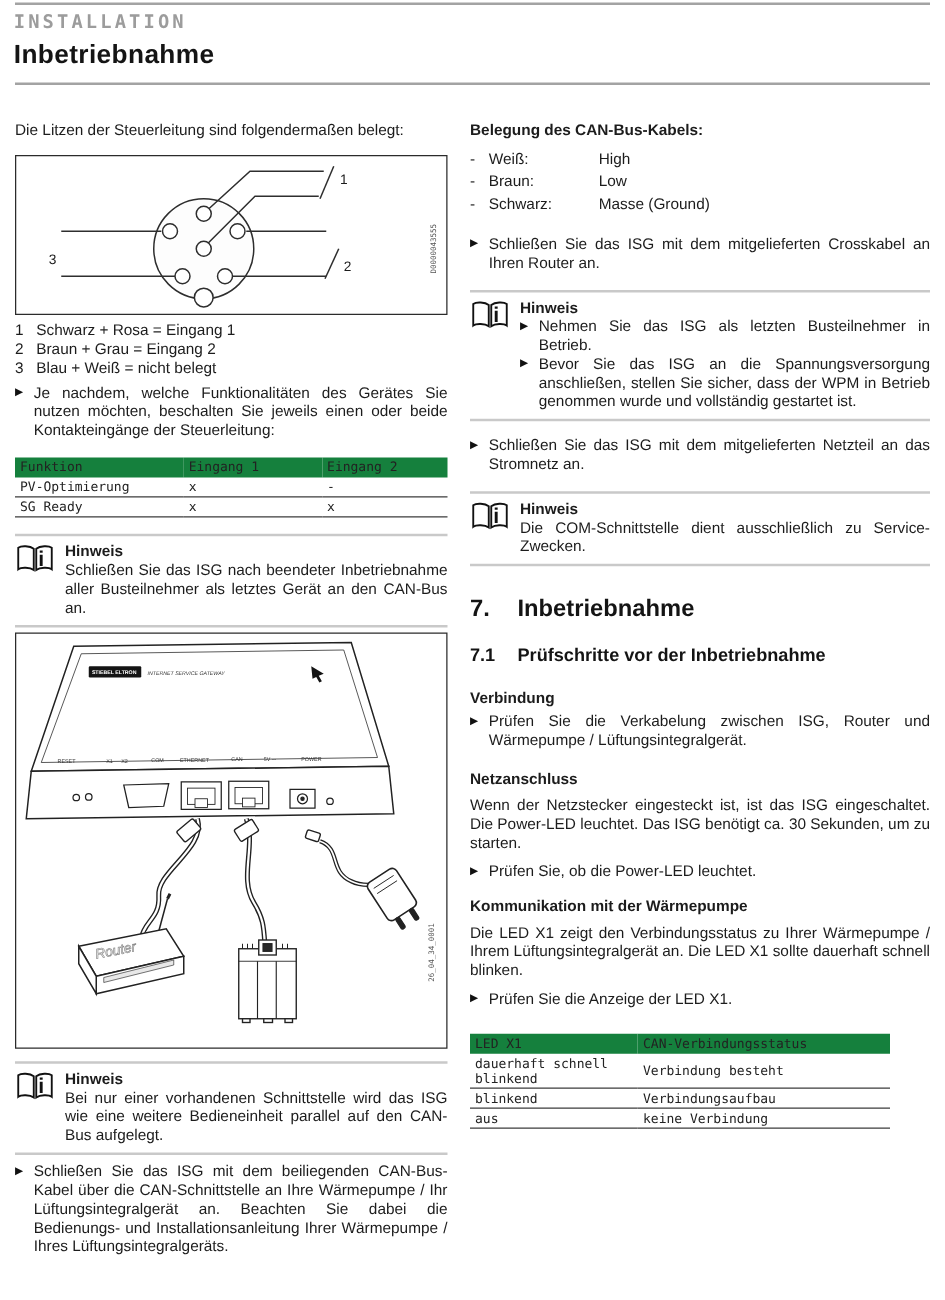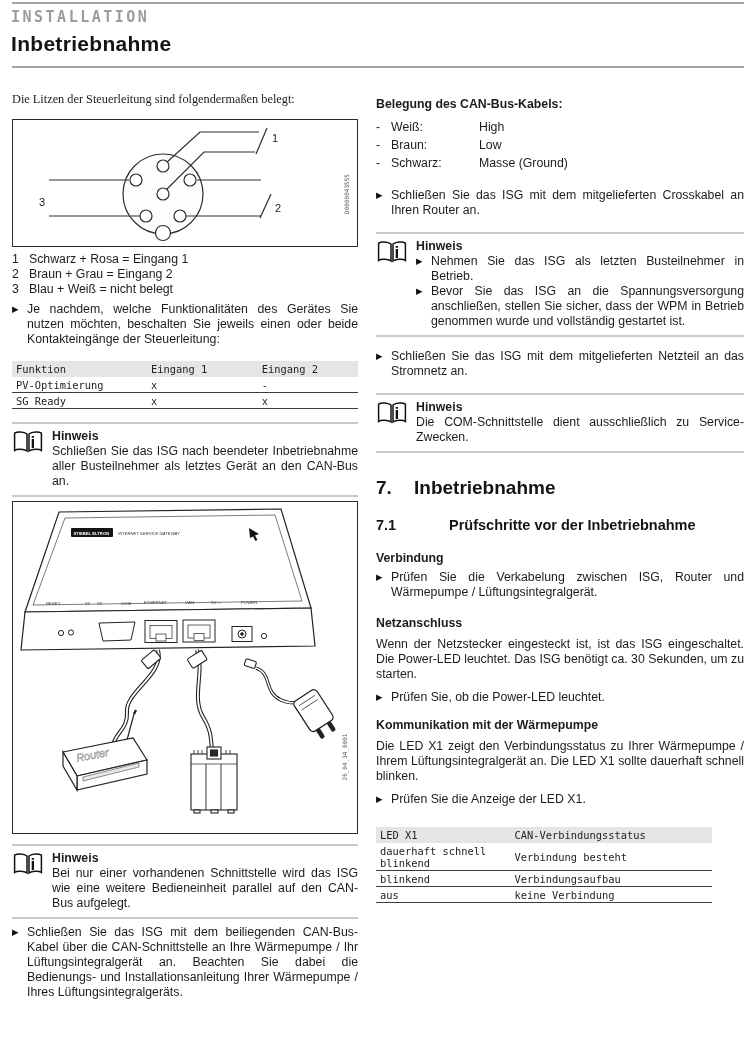--- a/index.html
+++ b/index.html
@@ -30,56 +30,56 @@
   .bullet .arrow { width:15px; flex:none; font-family:"DejaVu Sans", sans-serif; font-size:8.5px; line-height:15px; color:#111; }
   .bullet .btext { flex:1; font-size:12.3px; line-height:15px; text-align:justify; }
 
   .fig { border:1px solid #2b2b2b; background:#fff; }
 
   .legend-row { display:flex; font-size:12.3px; line-height:15px; }
   .legend-num { width:17px; flex:none; }
 
   table.dt { border-collapse:collapse; width:100%; table-layout:fixed;
     font-family:"DejaVu Sans Mono", monospace; font-size:10.4px; color:#222; }
-  table.dt th { background:#e5e5e5; text-align:left; font-weight:normal; padding:2px 4px; }
+  table.dt th { background:#15803d; text-align:left; font-weight:normal; padding:2px 4px; }
   table.dt td { border-bottom:1px solid #3c3c3c; padding:1.5px 4px; }
 
   .note { border-top:2px solid #c9c9c9; border-bottom:2px solid #c9c9c9;
     padding:5px 0 6px 0; display:flex; gap:7px; }
   .note-icon { flex:none; width:33px; padding-top:1px; }
   .note-body { flex:1; }
   .note-title { font-size:12.3px; font-weight:bold; line-height:15px; }
   .note-text { font-size:12.3px; line-height:15px; text-align:justify; }
   .note .bullet { margin-top:0; }
 
   .dash-row { display:flex; font-size:12.3px; line-height:18px; }
   .dash-row .dash { width:15px; flex:none; }
   .dash-row .dname { width:88px; flex:none; }
 
   .h1 { display:flex; font-size:19px; font-weight:bold; color:#141414; }
   .h1 .num { width:38px; flex:none; }
-  .h2 { display:flex; font-size:14.5px; font-weight:bold; color:#141414;gap:35px; }
+  .h2 { display:flex; font-size:14.5px; font-weight:bold; color:#141414; }
   .h2 .num { width:38px; flex:none; }
 
   .figid { fill:#555; font-family:"DejaVu Sans Mono", monospace; }
   svg text { font-family:"Liberation Sans", sans-serif; }
 </style>
 </head>
 <body>
 
 <div class="page">
 
   <div class="rule top"></div>
   <div class="eyebrow">INSTALLATION</div>
   <div class="pagetitle">Inbetriebnahme</div>
   <div class="rule mid"></div>
 
   <div class="col col-left">
 
-    <p class="body-p" style="font-family:Liberation Serif, serif;">Die Litzen der Steuerleitung sind folgendermaßen belegt:</p>
+    <p class="body-p" style="margin-top:5px;">Die Litzen der Steuerleitung sind folgendermaßen belegt:</p>
 
     <div class="fig" style="margin-top:12px; height:126px;">
       <svg width="344" height="126" viewBox="0 0 344 126">
         <g fill="none" stroke="#2e2e2e" stroke-width="1.2">
           <circle cx="150" cy="74" r="40" fill="#fdfdfd"></circle>
           <circle cx="150" cy="113" r="7.5" fill="#ffffff"></circle>
 
           <path d="M153,43 L187,12 L246,12"></path>
           <path d="M153,70 L191,32 L242,32"></path>
           <path d="M243,34 L254,8"></path>

